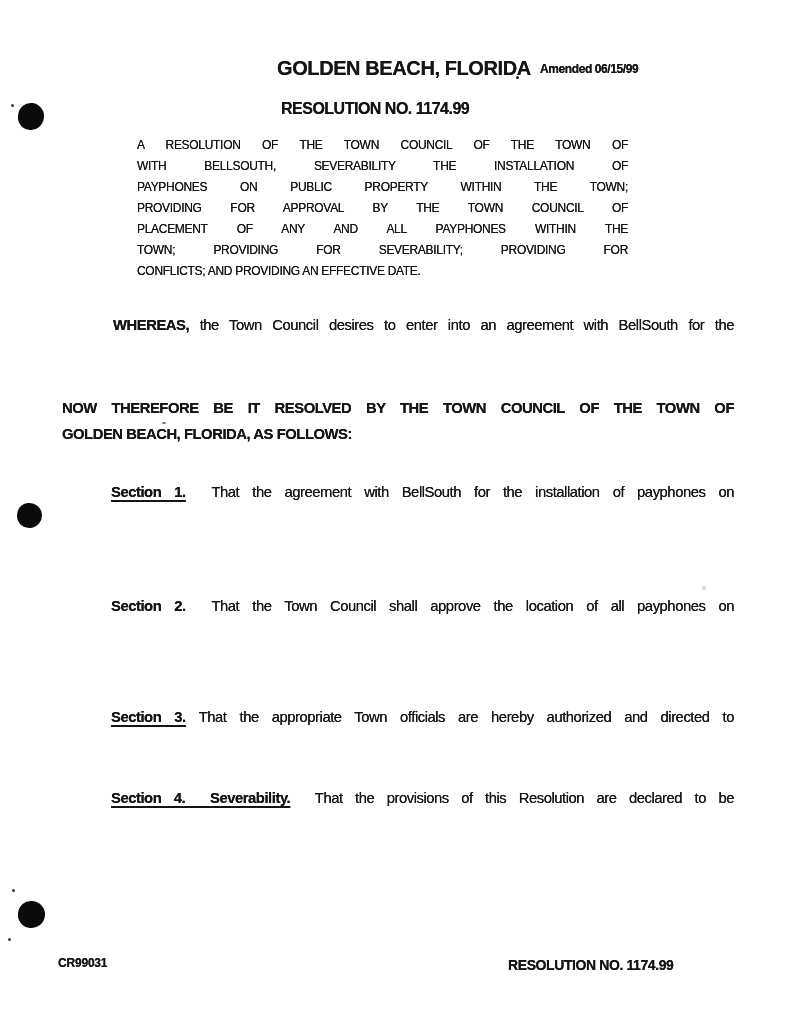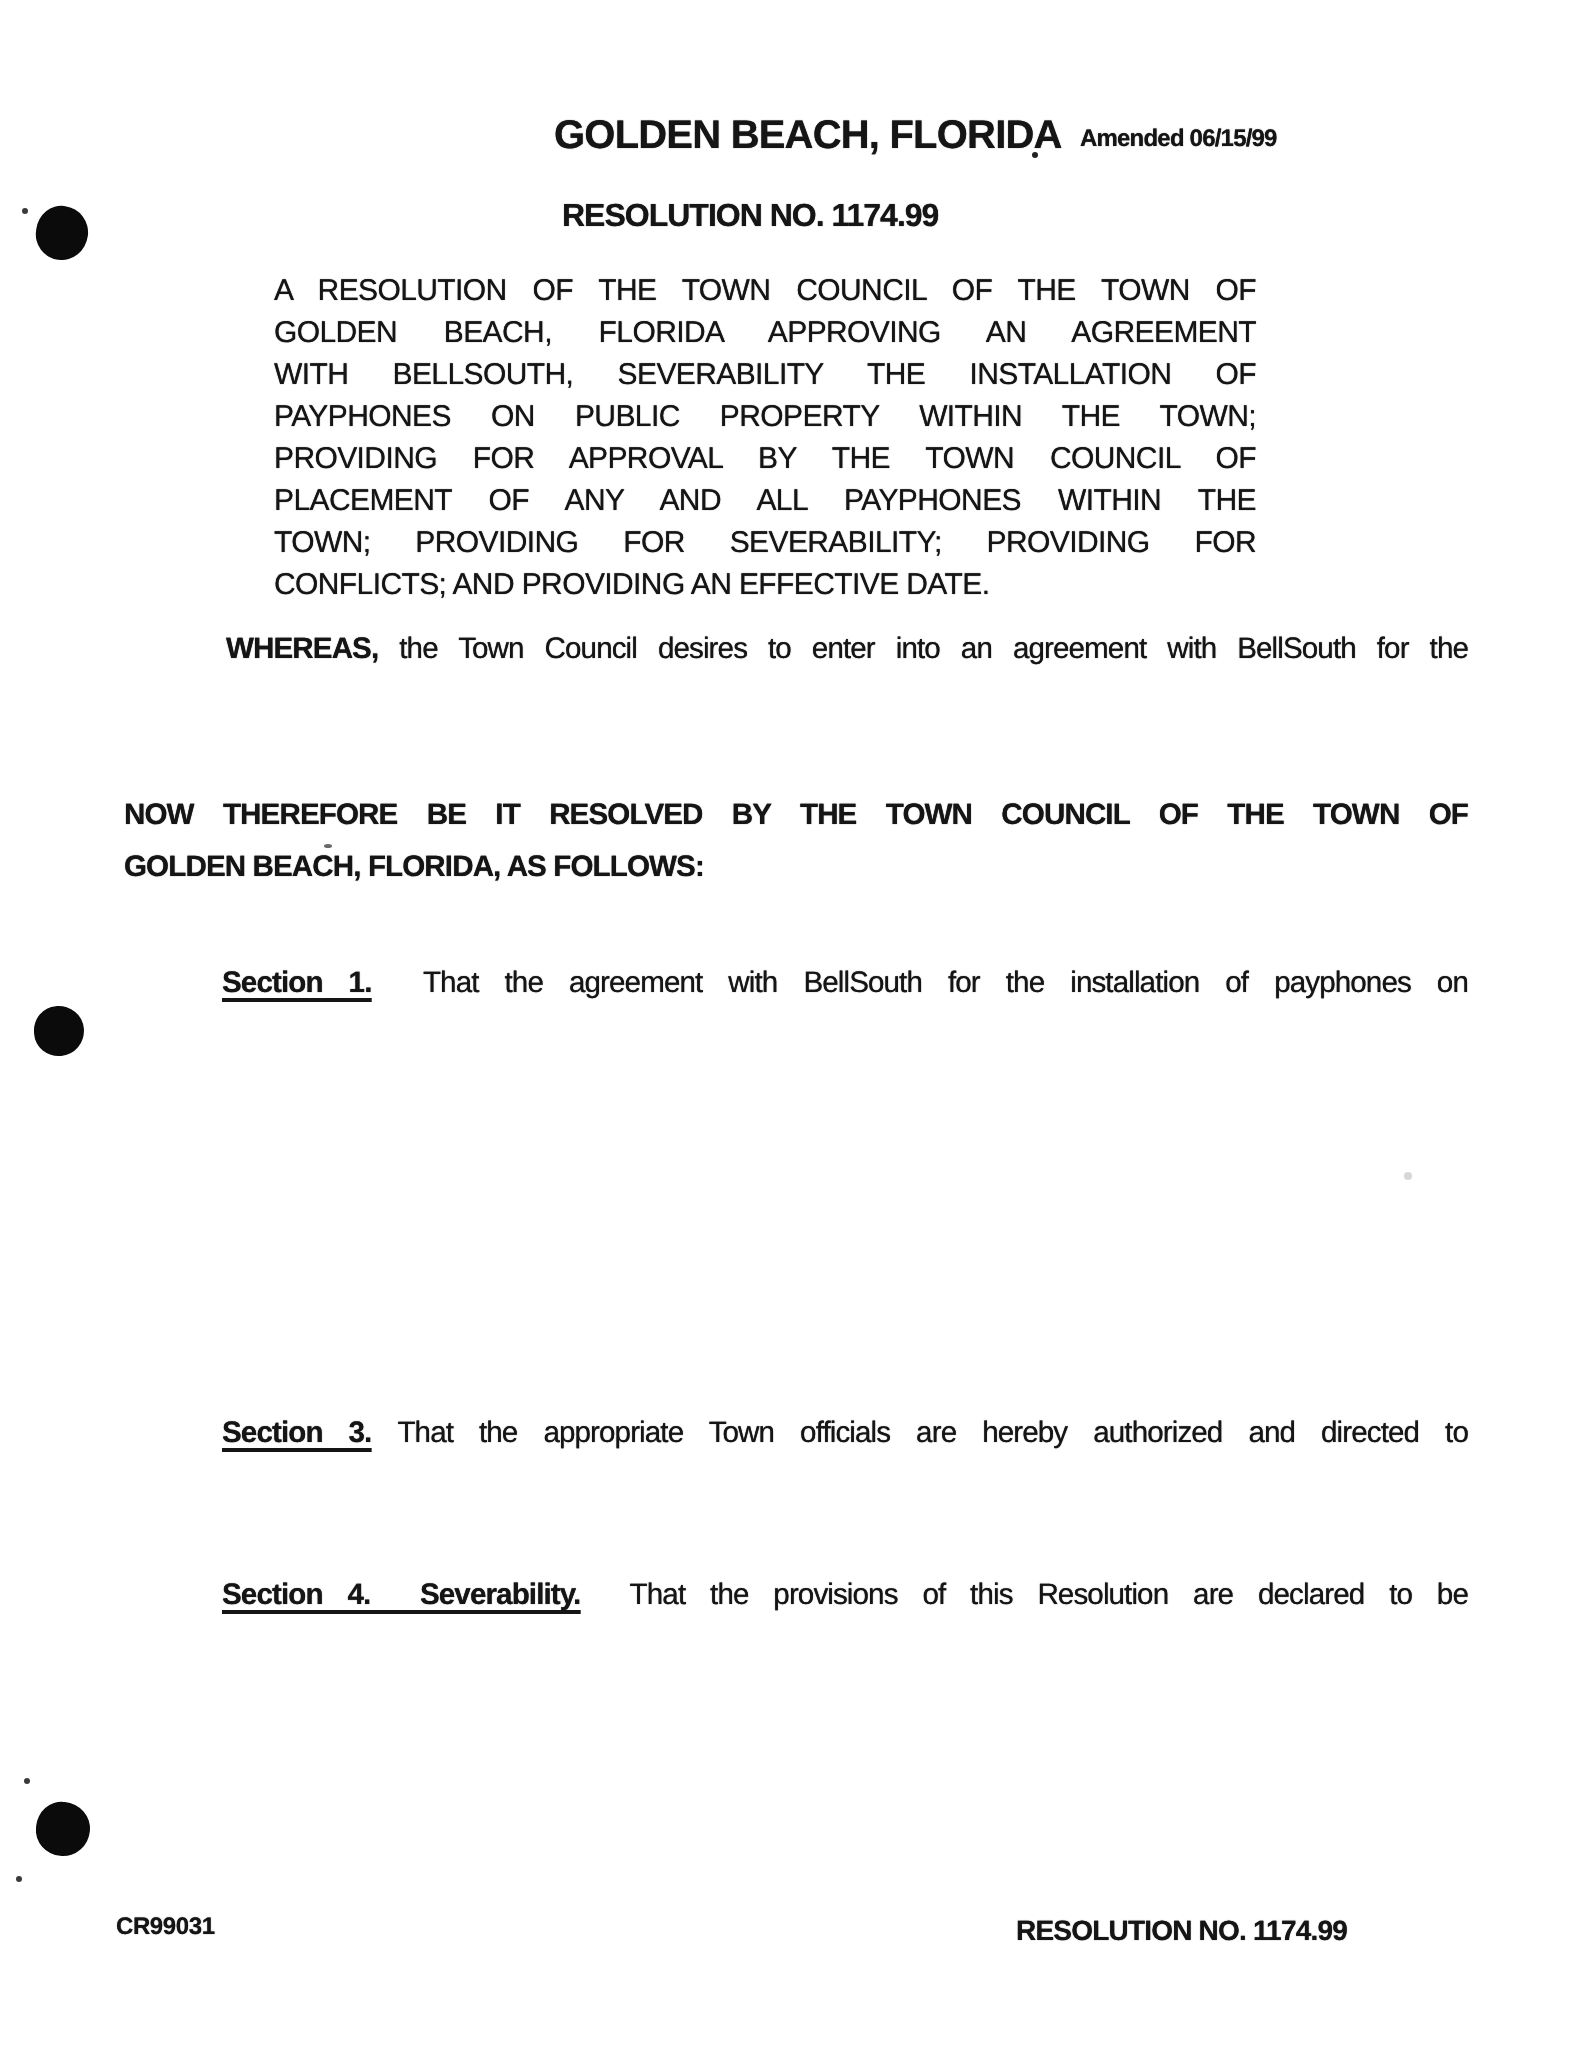--- a/index.html
+++ b/index.html
@@ -15,21 +15,21 @@
   .txt { text-shadow: 0 0 0.45px rgba(10,10,10,0.9); }
 
   
   .h-city     { position: absolute; left: 277px; top: 58px;  font-size: 20px; font-weight: 700; letter-spacing: -0.4px; line-height: 20px; }
   .h-amended  { position: absolute; left: 540px; top: 59px;  font-size: 12px; font-weight: 700; letter-spacing: -0.4px; line-height: 20px; }
   .h-resno    { position: absolute; left: 281px; top: 99px;  font-size: 16px; font-weight: 700; letter-spacing: -0.5px; line-height: 20px; }
 
   
   .preamble {
     position: absolute; left: 137px; top: 135px; width: 491px;
-    font-size: 15px; line-height: 21px; letter-spacing: -0.3px;
+    font-size: 12px; line-height: 21px; letter-spacing: -0.3px;
   }
 
   
   .para { position: absolute; left: 62px; width: 672px; font-size: 14.8px; letter-spacing: -0.45px; }
   .p-whereas { top: 312px; line-height: 26px; }
   .p-now     { top: 395px; line-height: 26px; font-weight: 700; }
   .p-sec1    { top: 477px; line-height: 31px; }
   .p-sec2    { top: 591px; line-height: 31px; }
   .p-sec3    { top: 702px; line-height: 31px; }
   .p-sec4    { top: 783px; line-height: 31px; }
@@ -70,21 +70,20 @@
   <div class="speck sp4"></div>
   <div class="speck sp5"></div>
   <div class="speck sp6"></div>
 
   <div class="h-city txt">GOLDEN BEACH, FLORIDA</div>
   <div class="h-amended txt">Amended 06/15/99</div>
   <div class="h-resno txt">RESOLUTION NO. 1174.99</div>
 
   <div class="preamble txt">
       <div class="tline j"><span>A RESOLUTION OF THE TOWN COUNCIL OF THE TOWN OF</span></div>
-      <div class="tline j"><span>GOLDEN BEACH, FLORIDA APPROVING AN AGREEMENT</span></div>
       <div class="tline j"><span>WITH BELLSOUTH, SEVERABILITY THE INSTALLATION OF</span></div>
       <div class="tline j"><span>PAYPHONES ON PUBLIC PROPERTY WITHIN THE TOWN;</span></div>
       <div class="tline j"><span>PROVIDING FOR APPROVAL BY THE TOWN COUNCIL OF</span></div>
       <div class="tline j"><span>PLACEMENT OF ANY AND ALL PAYPHONES WITHIN THE</span></div>
       <div class="tline j"><span>TOWN; PROVIDING FOR SEVERABILITY; PROVIDING FOR</span></div>
       <div class="tline"><span>CONFLICTS; AND PROVIDING AN EFFECTIVE DATE.</span></div>
     </div>
 
   <div class="para p-whereas txt">
       <div class="tline j" style="text-indent: 51px;"><span class="b">WHEREAS,</span><span> the Town Council desires to enter into an agreement with BellSouth for the</span></div>
@@ -92,20 +91,25 @@
     </div>
   <div class="para p-now txt">
       <div class="tline j"><span class="b">NOW THEREFORE BE IT RESOLVED BY THE TOWN COUNCIL OF THE TOWN OF</span></div>
       <div class="tline"><span class="b">GOLDEN BEACH, FLORIDA, AS FOLLOWS:</span></div>
     </div>
   <div class="para p-sec1 txt">
       <div class="tline j" style="text-indent: 49px;"><span class="b u">Section 1.</span><span>&nbsp; That the agreement with BellSouth for the installation of payphones on</span></div>
       <div class="tline j"><span></span></div>
       <div class="tline"><span></span></div>
     </div>
+  <div class="para p-sec2 txt">
+      <div class="tline j" style="text-indent: 49px;"><span class="b">Section 2.</span><span>&nbsp; That the Town Council shall approve the location of all payphones on</span></div>
+      <div class="tline j"><span></span></div>
+      <div class="tline"><span></span></div>
+    </div>
   <div class="para p-sec3 txt">
       <div class="tline j" style="text-indent: 49px;"><span class="b u">Section 3.</span><span>&nbsp;That the appropriate Town officials are hereby authorized and directed to</span></div>
       <div class="tline"><span></span></div>
     </div>
   <div class="para p-sec4 txt">
       <div class="tline j" style="text-indent: 49px;"><span class="b u">Section 4.&nbsp;&nbsp;Severability.</span><span>&nbsp; That the provisions of this Resolution are declared to be</span></div>
       <div class="tline j"><span></span></div>
       <div class="tline j"><span></span></div>
       <div class="tline j"><span></span></div>
       <div class="tline"><span></span></div>

